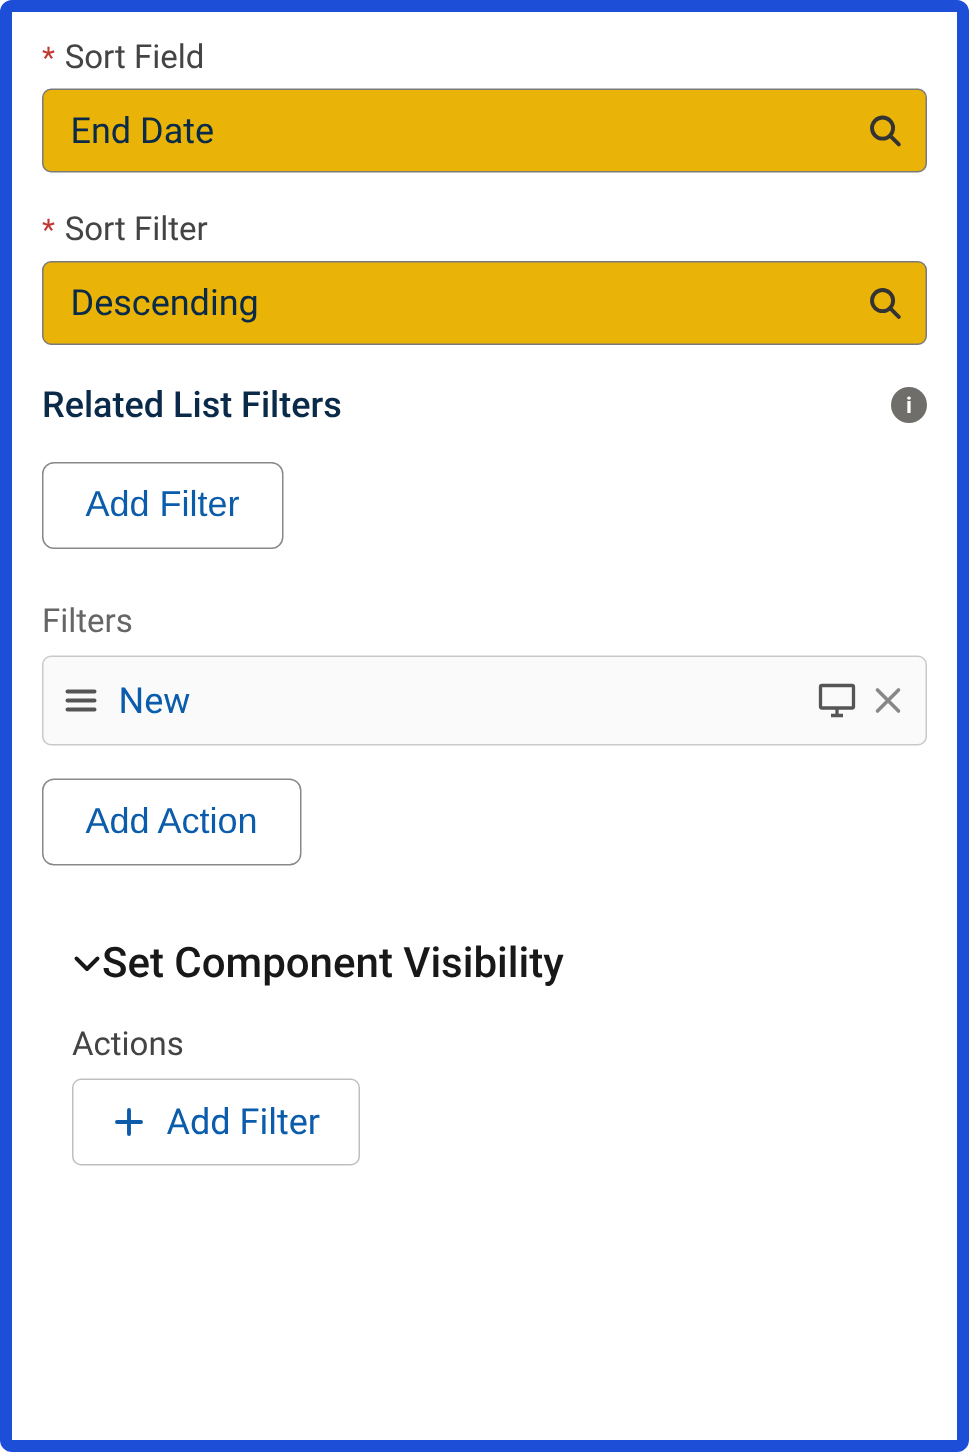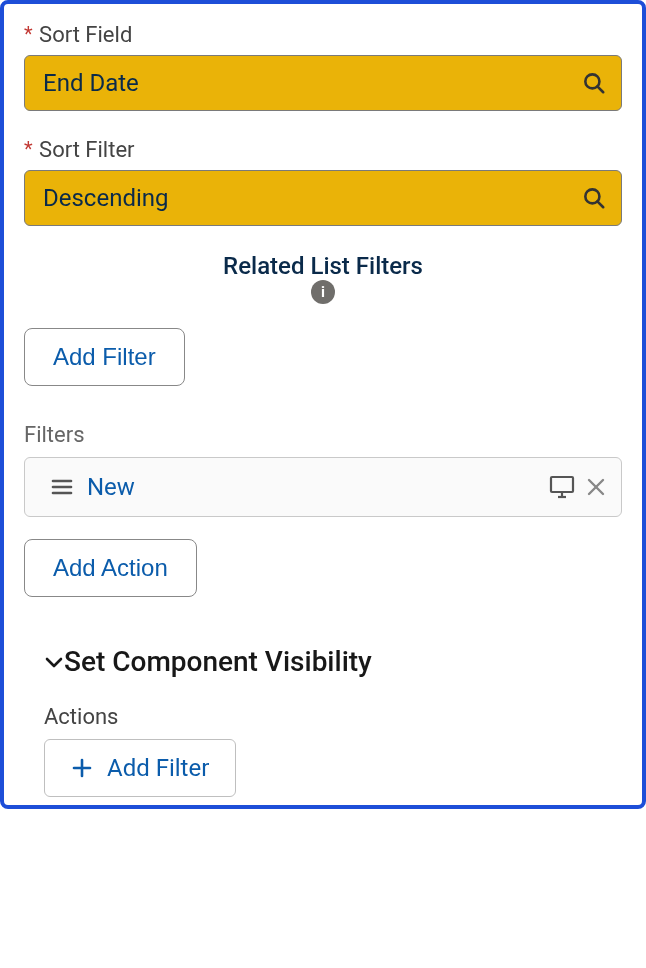--- a/index.html
+++ b/index.html
@@ -2,22 +2,22 @@
 <html><head>
 <meta charset="utf-8">
 <style>
   * { box-sizing: border-box; margin: 0; padding: 0; }
   body {
     font-family: -apple-system, BlinkMacSystemFont, "Segoe UI", Roboto, Helvetica, Arial, sans-serif;
     background: #fff;
   }
   .panel {
     width: 646px;
-    height: 809px;
-    border: 4px solid #1d4ed8;
+    height: 968px;
+    border: 8px solid #1d4ed8;
     border-radius: 8px;
     padding: 18px 20px;
     font-size: 18px;
     color: #181818;
   }
   .field-group { margin-bottom: 26px; }
   .label {
     display: inline-block;
     margin-bottom: 8px;
     color: #444;
@@ -44,21 +44,20 @@
     color: #0a2a4a;
     font-size: 24px;
   }
   .icon { display: inline-flex; align-items: center; justify-content: center; }
   .section-header-row {
     display: flex;
     align-items: center;
     justify-content: space-between;
     margin-top: 20px;
     margin-bottom: 24px;
-    flex-direction: column;
   }
   .section-header {
     color: #0a2a4a;
     font-size: 24px;
     font-weight: 500;
   }
   .outline-btn {
     display: inline-flex;
     align-items: center;
     justify-content: center;
@@ -75,21 +74,21 @@
     font-size: 22px;
     margin-top: 36px;
     margin-bottom: 10px;
   }
   .action-row {
     display: flex;
     align-items: center;
     border: 1px solid #c9c9c9;
     border-radius: 6px;
     height: 60px;
-    padding: 0 14px 0 26px;
+    padding: 0 14px 0 14px;
     background: #fafafa;
     margin-bottom: 22px;
   }
   .action-row .drag { margin-right: 14px; color: #555; cursor: grab; }
   .action-row .action-label { flex: 1; color: #0b5cab; font-size: 24px; cursor: pointer; }
   .action-row .trail { display: flex; align-items: center; gap: 10px; }
   .action-row .trail .icon { color: #555; cursor: pointer; }
   .visibility-section { margin-top: 48px; padding-left: 20px; }
   .visibility-header {
     display: flex;

